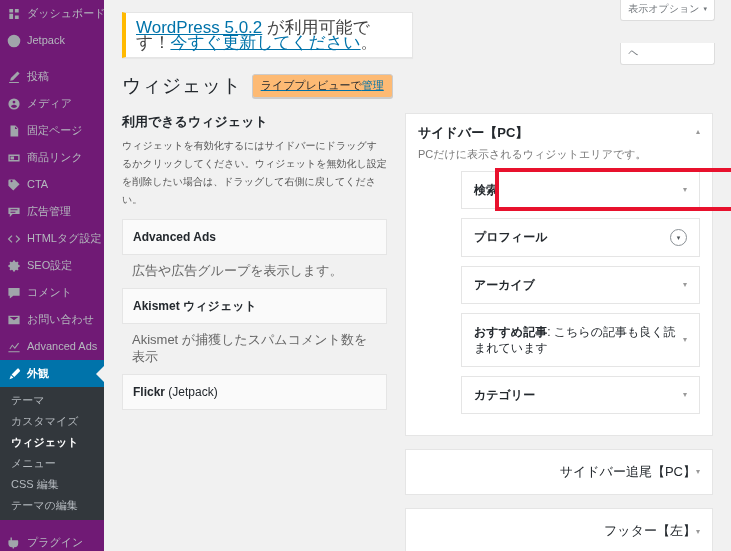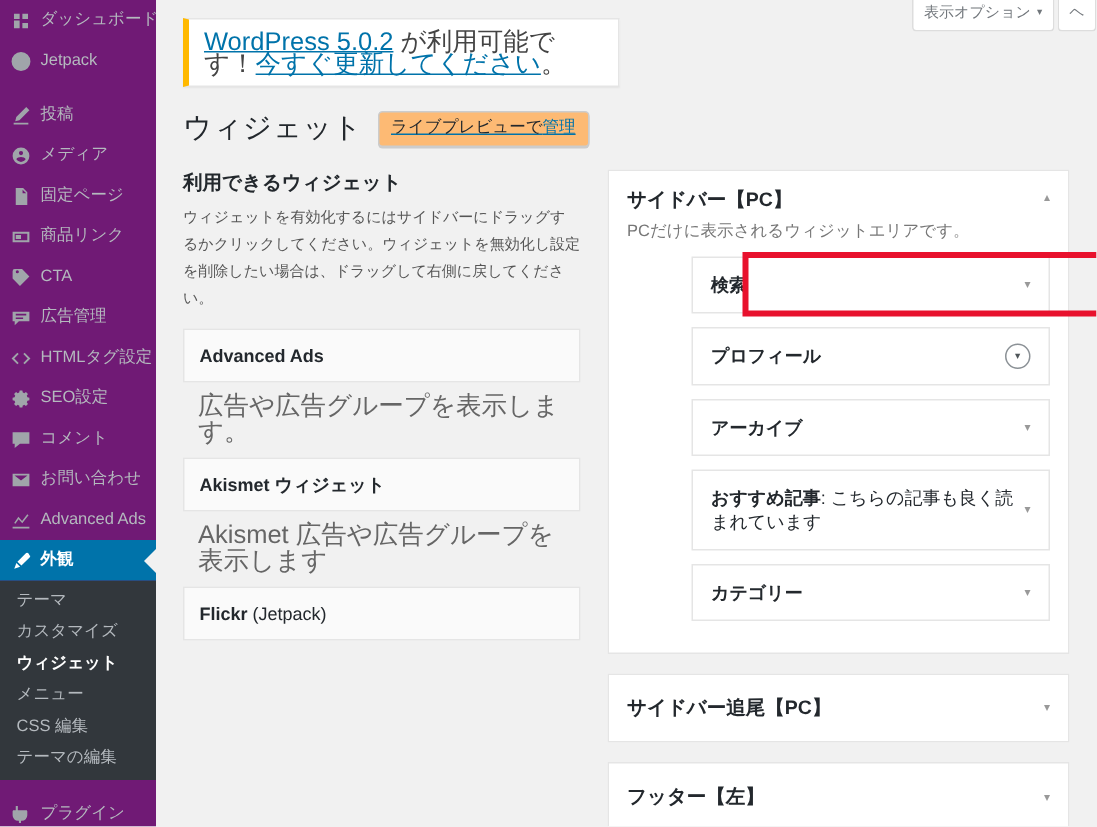--- a/index.html
+++ b/index.html
@@ -50,21 +50,21 @@
     padding: 3px 0 3px 11px; font-size: 11px; color: #b4b9be;
     line-height: 15px; white-space: nowrap;
   }
   .submenu-item.current { color: #fff; font-weight: bold; }
 
   
   #wpbody { flex: 1; position: relative; height: 551px; overflow: hidden; background: #f1f1f1; }
 
   
   #screen-meta-links {
-    position: absolute; top: -1px; right: 0; display: flex; gap: 2px; z-index: 5;
+    position: absolute; top: -1px; right: 16px; display: flex; gap: 22px; z-index: 5; flex-direction: column;
   }
   .screen-meta-toggle {
     background: #fff; border: 1px solid #ddd; border-top: none;
     border-radius: 0 0 3px 3px;
     font-size: 10px; color: #72777c;
     padding: 3px 7px 4px 7px; line-height: 14px; white-space: nowrap;
     display: flex; align-items: center; gap: 4px;
   }
   .caret-sm { font-size: 7px; color: #72777c; }
 
@@ -106,38 +106,38 @@
 
   
   .widget-entry { margin-bottom: 0; }
   .widget-top {
     background: #fafafa; border: 1px solid #e5e5e5;
     padding: 9px 10px; font-size: 12px; color: #23282d;
     line-height: 16px; font-weight: bold;
   }
   .widget-top .plain { font-weight: normal; }
   .widget-desc {
-    font-size: 17px; color: #666; line-height: 17px;
+    font-size: 13px; color: #666; line-height: 17px;
     padding: 7px 10px 9px 10px;
   }
 
   
   .ws-panel { margin-bottom: 13px; }
   .ws-open {
     background: #fff; border: 1px solid #e5e5e5; padding: 10px 12px 12px 12px;
   }
   .ws-head { display: flex; align-items: flex-start; justify-content: space-between; }
   .ws-name { font-size: 13px; font-weight: bold; color: #23282d; line-height: 1.4; }
   .ws-desc { font-size: 11px; color: #777; line-height: 16px; margin-top: 4px; }
   .ws-toggle-caret { font-size: 8px; color: #999; line-height: 16px; }
 
   .ws-closed {
     background: #fff; border: 1px solid #e5e5e5;
-    padding: 13px 12px; font-size: 13px; font-weight: bold; color: #23282d;
-    display: flex; align-items: center; justify-content: space-between;
+    padding: 13px 12px; font-size: 13px; font-weight: normal; color: #23282d;
+    display: flex; align-items: center; justify-content: flex-end;
     line-height: 1.4;
   }
   .ws-closed .caret { font-size: 8px; color: #999; }
 
   
   .ws-widgets { margin-top: 9px; margin-left: 43px; }
   .ws-widget {
     background: #fff; border: 1px solid #e5e5e5;
     padding: 10px 12px; margin-bottom: 9px;
     display: flex; align-items: center; justify-content: space-between;
@@ -331,21 +331,21 @@
         <div class="left-col">
           <h2 class="section-title">利用できるウィジェット</h2>
           <div class="section-desc">ウィジェットを有効化するにはサイドバーにドラッグするかクリックしてください。ウィジェットを無効化し設定を削除したい場合は、ドラッグして右側に戻してください。</div>
           <div id="available-widgets-list">
               <div class="widget-entry">
                 <div class="widget-top"><span>Advanced Ads</span></div>
                 <div class="widget-desc">広告や広告グループを表示します。</div>
               </div>
               <div class="widget-entry">
                 <div class="widget-top"><span>Akismet </span><span class="">ウィジェット</span></div>
-                <div class="widget-desc">Akismet 広告や広告グループを表示します</div>
+                <div class="widget-desc">Akismet が捕獲したスパムコメント数を表示</div>
               </div>
               <div class="widget-entry">
                 <div class="widget-top"><span>Flickr</span><span class="plain"> (Jetpack)</span></div>
               </div>
             </div>
         </div>
 
         <div class="right-col">
 
           <div class="ws-panel">

